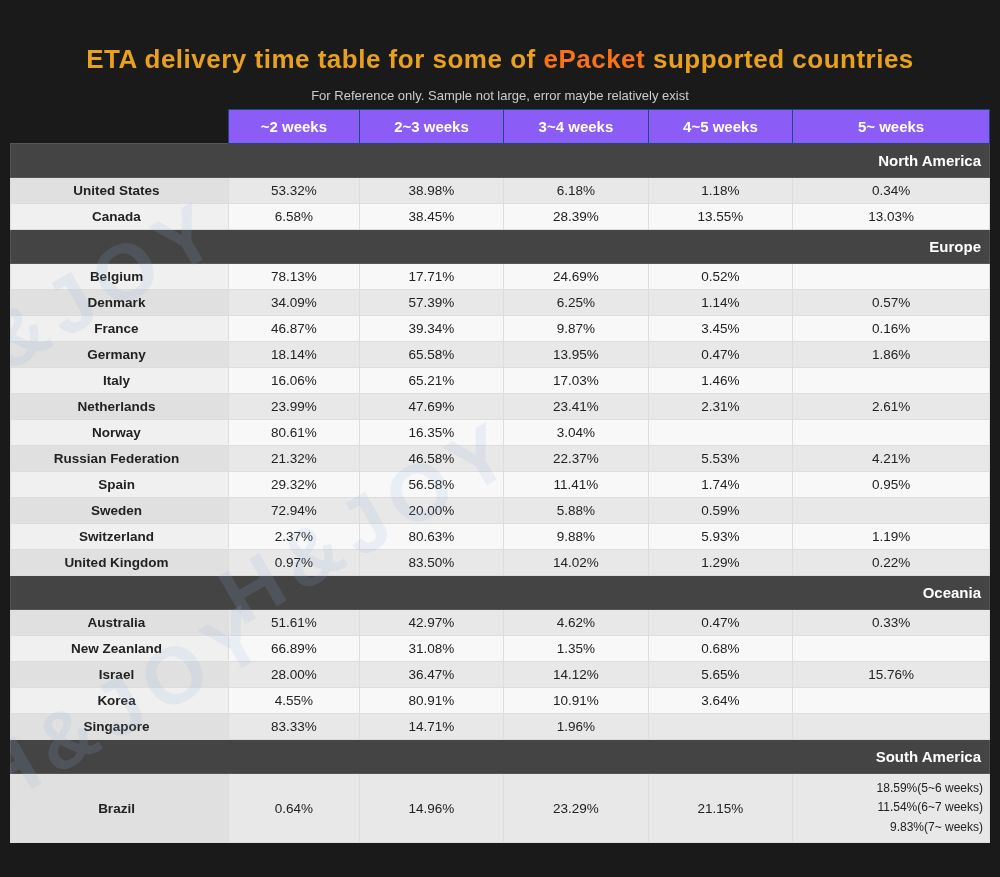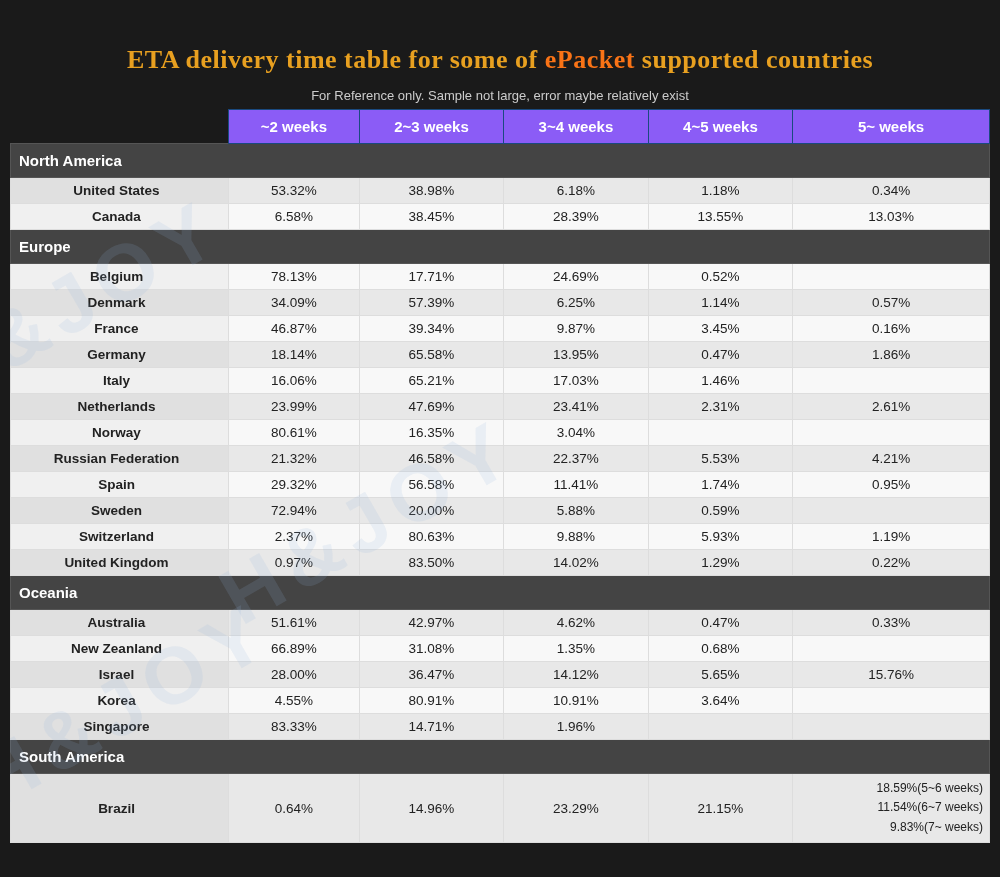--- a/index.html
+++ b/index.html
@@ -22,21 +22,20 @@
       padding: 10px 0 6px 0;
     }
     .title-block h1 {
       color: #f0f0f0;
       font-size: 26px;
       font-weight: bold;
       letter-spacing: 0.5px;
     }
     .title-block h1 span {
       color: #e8a020;
-      font-family: Liberation Serif, serif;
     }
     .title-block p {
       color: #cccccc;
       font-size: 13px;
       margin-top: 13px;
     }
     .watermark-container {
       position: relative;
     }
     .watermark {
@@ -77,20 +76,21 @@
       background: #1a1a1a;
       border: none;
     }
     .section-row td {
       background: #444444;
       color: white;
       font-size: 15px;
       font-weight: bold;
       padding: 8px 8px;
       border: 1px solid #555;
+      text-align: right;
     }
     .data-row td {
       background: #f8f8f8;
       color: #222;
       font-size: 13.5px;
       padding: 5px 6px;
       text-align: center;
       border: 1px solid #ddd;
     }
     .data-row td:first-child {

